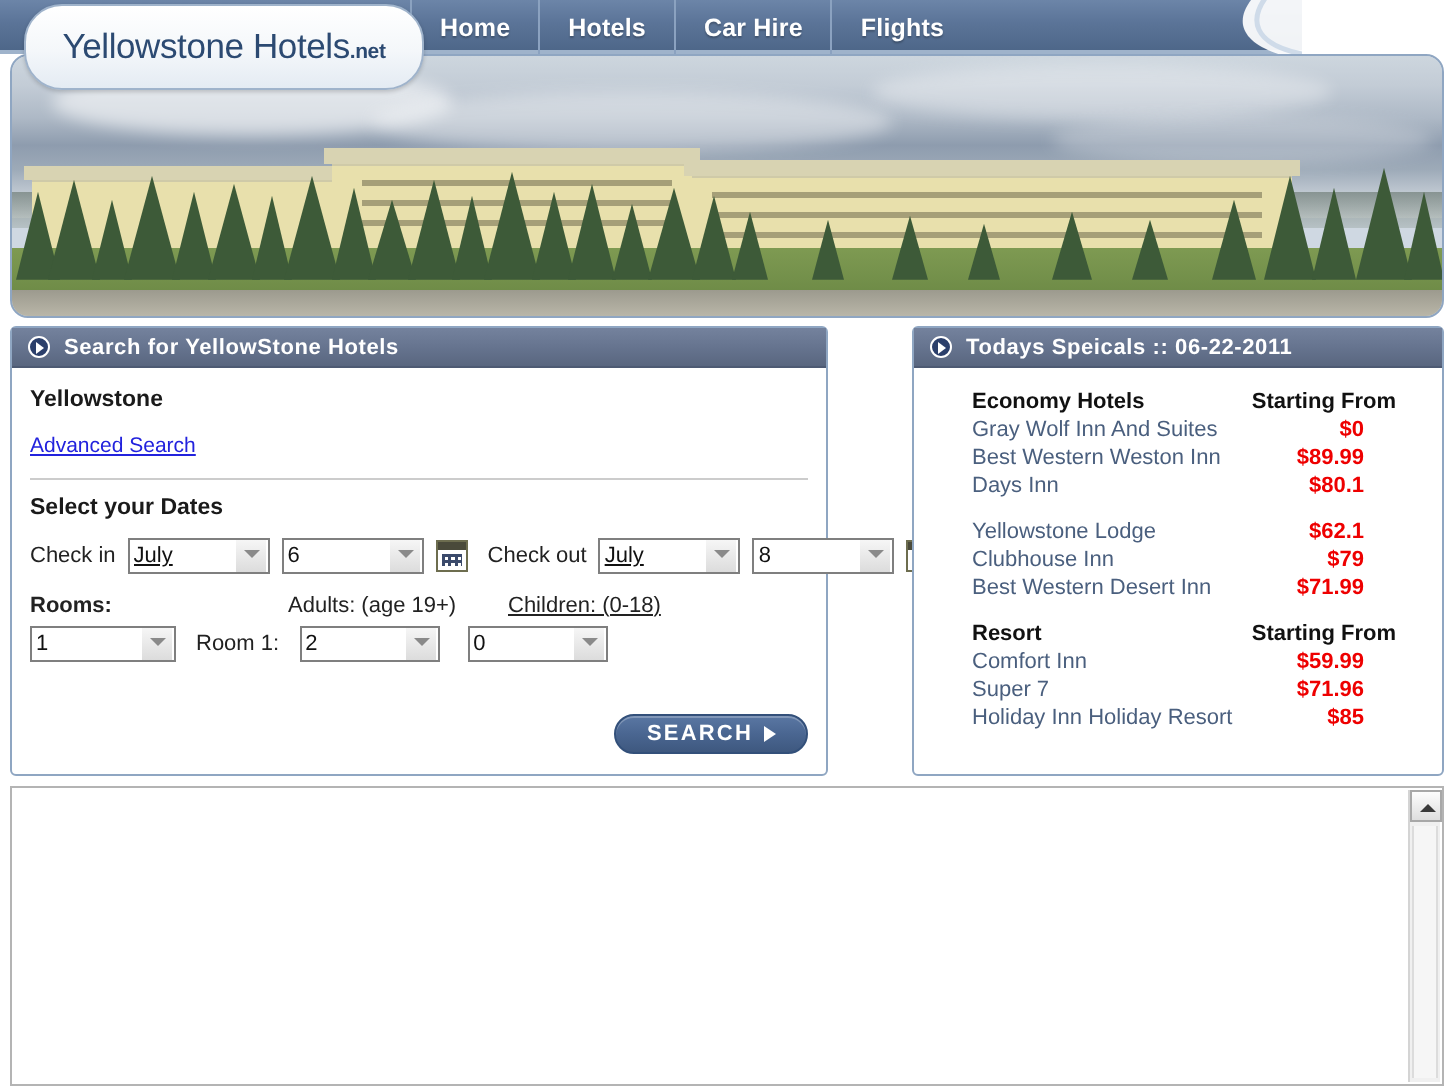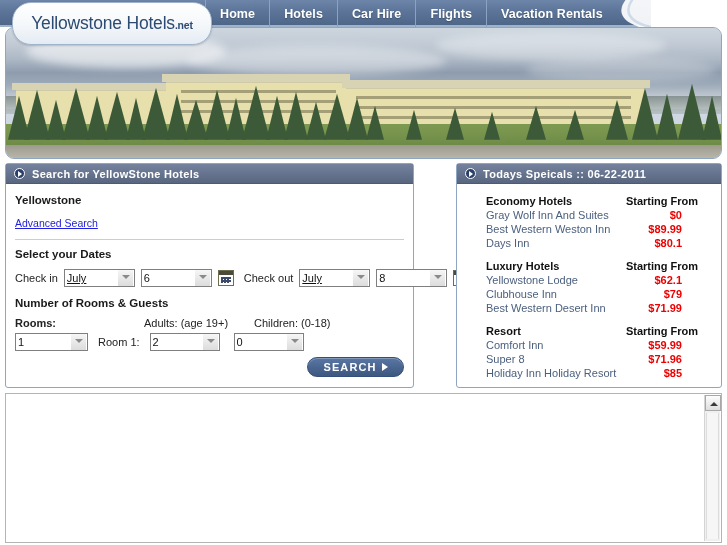--- a/index.html
+++ b/index.html
@@ -275,21 +275,21 @@
   .cal-btn .cal-grid {
     position: absolute; left: 2px; top: 6px; right: 2px; bottom: 2px;
     background:
       repeating-linear-gradient(to right, #3b4a6b 0 1.5px, transparent 1.5px 3.2px),
       repeating-linear-gradient(to bottom, #3b4a6b 0 1.5px, transparent 1.5px 3.2px);
   }
 
   .guests-head { display: flex; margin-bottom: 3px; }
   .gh-rooms   { width: 129px; font-size: 11px; color:#222;font-weight:bold; }
   .gh-adults  { width: 110px; font-size: 11px; color:#222; }
-  .gh-child   { font-size: 11px; color:#222; }
+  .gh-child   { font-size: 11px; color:#222;text-decoration:underline; }
 
   .search-btn {
     position: absolute;
     right: 9px; bottom: 10px;
     width: 97px; height: 20px;
     background: linear-gradient(to bottom, #5a77a3 0%, #4a6691 50%, #3e587f 100%);
     border: 1px solid #33507a;
     border-radius: 10px;
     color: #ffffff;
     font-size: 11px;
@@ -385,21 +385,20 @@
 <body>
 
 <div id="page">
 
   <div class="navbar">
     <div class="nav-items">
       <div class="nav-item">Home</div>
       <div class="nav-item">Hotels</div>
       <div class="nav-item">Car Hire</div>
       <div class="nav-item">Flights</div>
-      <div class="nav-item">Vacation Rentals</div>
     </div>
     <div class="nav-swoosh">
       <svg width="96" height="27" viewBox="0 0 96 27">
         <path d="M74 -4 C 60 10, 64 24, 96 30 L96 -6 Z" fill="#ffffff" opacity="0.92"></path>
         <path d="M80 -4 C 68 10, 72 22, 96 27" stroke="#cfdbe9" stroke-width="2.5" fill="none"></path>
       </svg>
     </div>
   </div>
 
   <div class="logo-box">
@@ -509,21 +508,20 @@
           <select class="sel sel-day">
             <option>8</option>
           </select>
         </span>
         <span class="cal-btn">
           <span class="cal-top"></span>
             <span class="cal-grid"></span>
         </span>
       </div>
 
-      <div class="sect-title">Number of Rooms &amp; Guests</div>
 
       <div class="guests-head">
         <span class="gh-rooms">Rooms:</span>
         <span class="gh-adults">Adults: (age 19+)</span>
         <span class="gh-child">Children: (0-18)</span>
       </div>
 
       <div class="row" style="margin-bottom:0;">
         <span class="selwrap" style="margin-right:10px;">
           <select class="sel sel-rooms">
@@ -573,24 +571,20 @@
           </tr>
           <tr>
             <td class="spec-hotel">Days Inn</td>
             <td class="spec-price">$80.1</td>
           </tr>
           <tr class="spec-gap">
               <td colspan="2"></td>
             </tr>
 
           <tr>
-            <td class="spec-group-name">Luxury Hotels</td>
-            <td class="spec-group-from">Starting From</td>
-          </tr>
-          <tr>
             <td class="spec-hotel">Yellowstone Lodge</td>
             <td class="spec-price">$62.1</td>
           </tr>
           <tr>
             <td class="spec-hotel">Clubhouse Inn</td>
             <td class="spec-price">$79</td>
           </tr>
           <tr>
             <td class="spec-hotel">Best Western Desert Inn</td>
             <td class="spec-price">$71.99</td>
@@ -601,21 +595,21 @@
 
           <tr>
             <td class="spec-group-name">Resort</td>
             <td class="spec-group-from">Starting From</td>
           </tr>
           <tr>
             <td class="spec-hotel">Comfort Inn</td>
             <td class="spec-price">$59.99</td>
           </tr>
           <tr>
-            <td class="spec-hotel">Super 8</td>
+            <td class="spec-hotel">Super 7</td>
             <td class="spec-price">$71.96</td>
           </tr>
           <tr>
             <td class="spec-hotel">Holiday Inn Holiday Resort</td>
             <td class="spec-price">$85</td>
           </tr>
         </tbody>
       </table>
     </div>
   </div>

